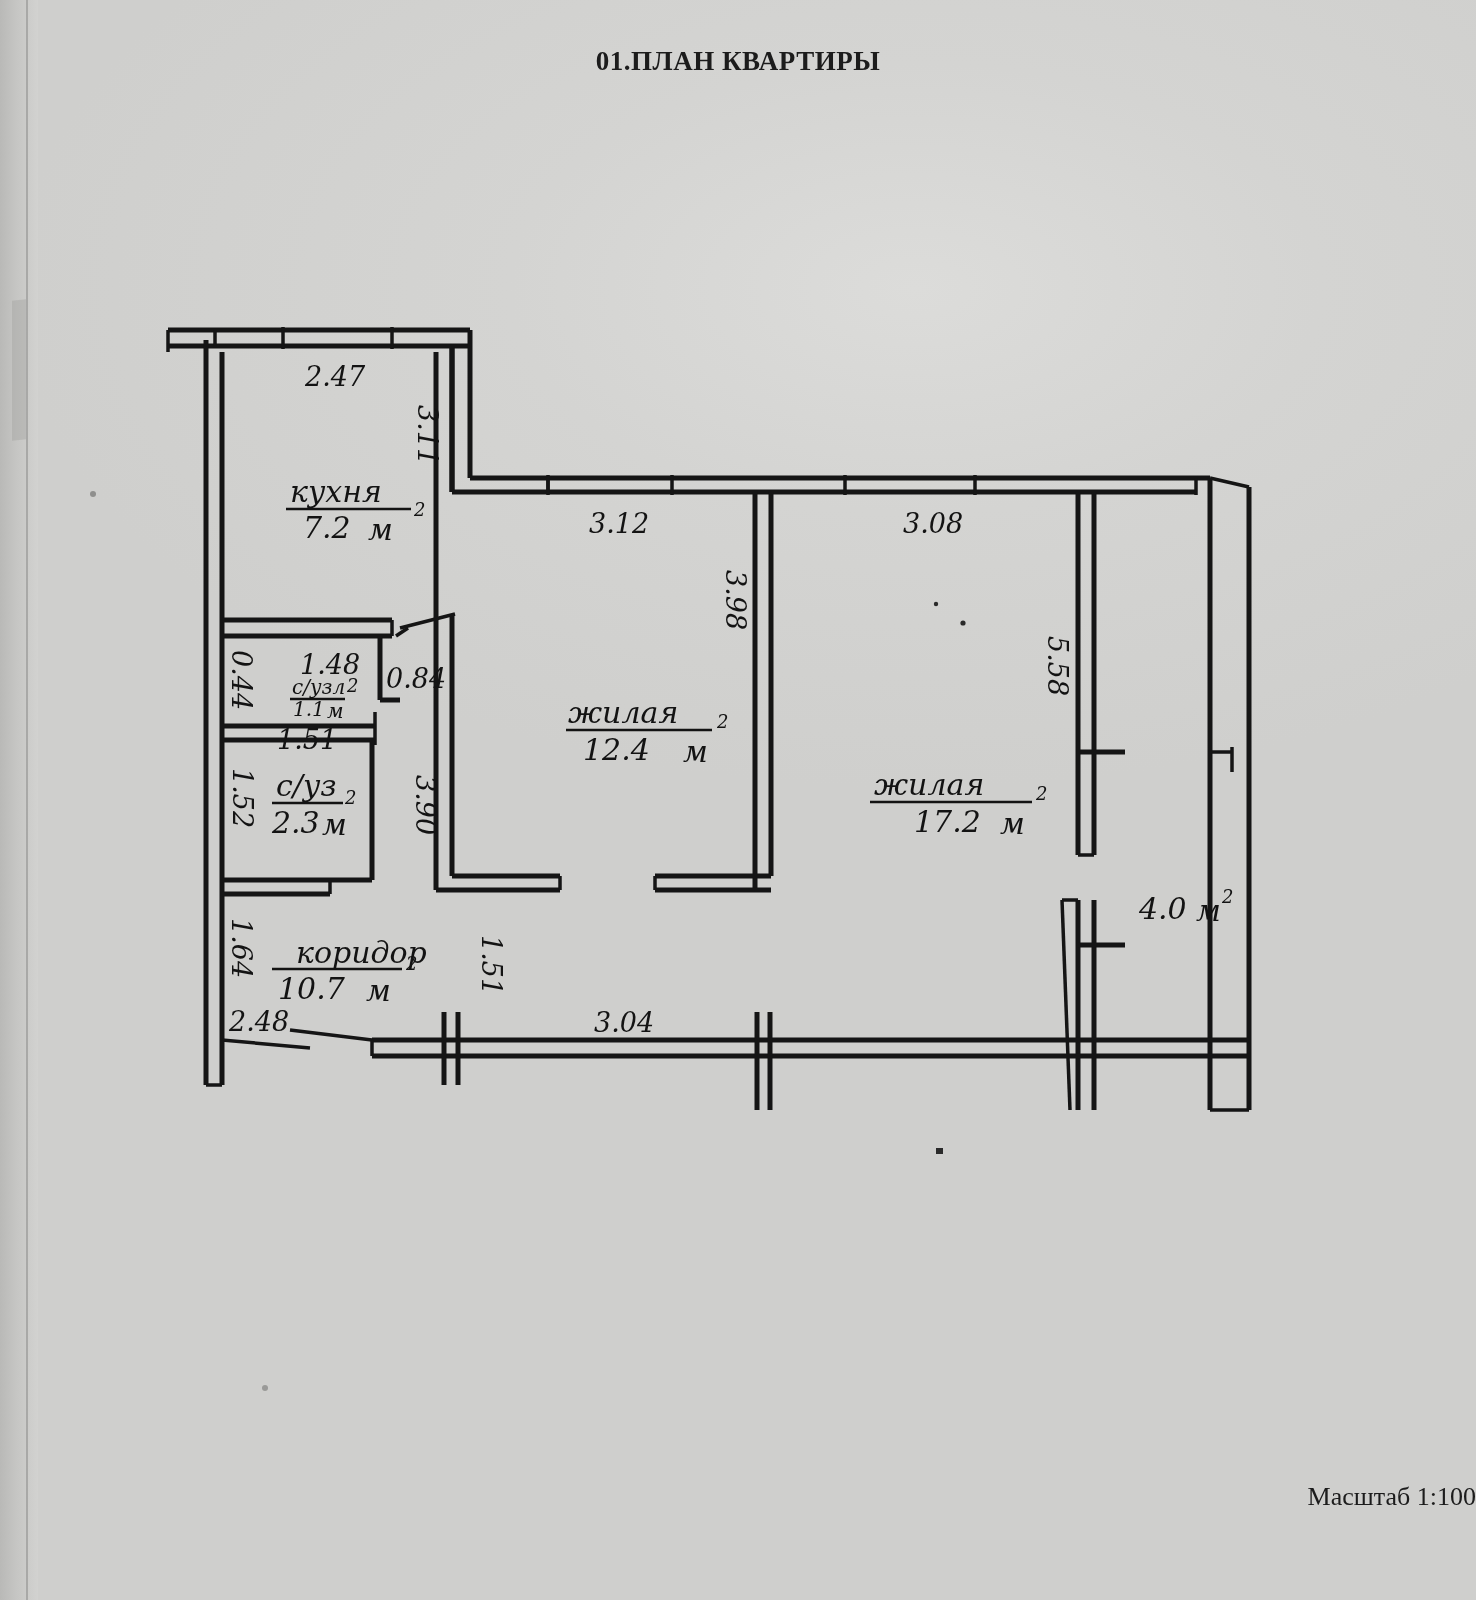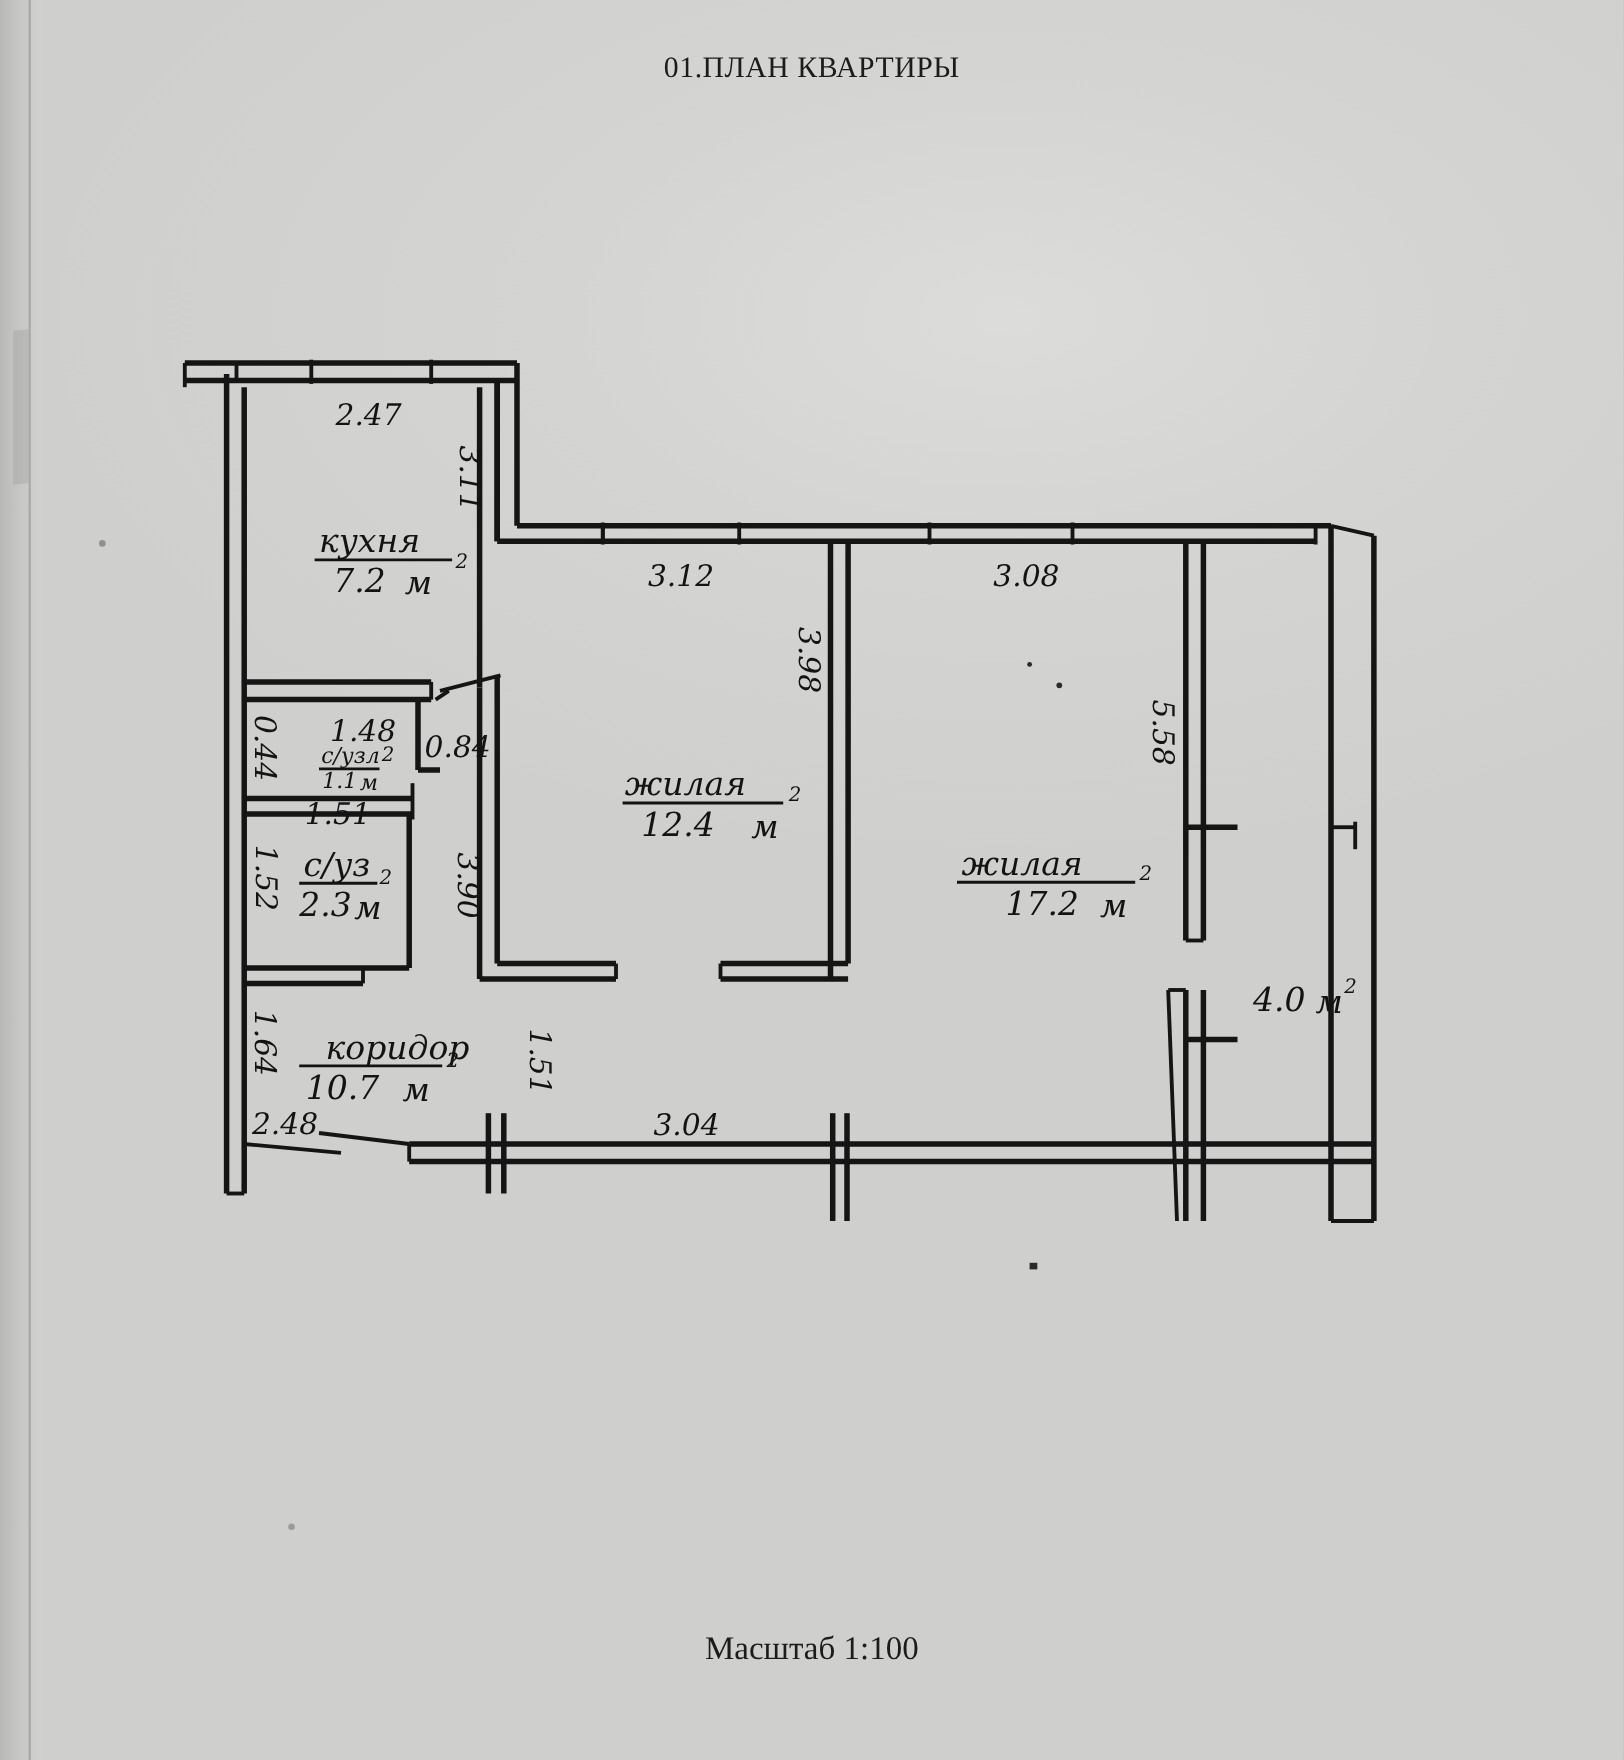--- a/index.html
+++ b/index.html
@@ -27,27 +27,27 @@
     position:absolute;left:26px;top:0;width:2px;height:1600px;
     background:#8d8d8b;opacity:.55;
   }
   #edge-line2{
     position:absolute;left:12px;top:300px;width:14px;height:140px;
     background:#9a9a98;opacity:.35;transform:skewY(-6deg);
   }
   #title{
     position:absolute;left:0;right:0;top:46px;
     text-align:center;
-    font-size:27px;font-weight:400;color:#1c1c1c;
+    font-size:27px;font-weight:700;color:#1c1c1c;
     letter-spacing:.5px;
   }
   #scale{
     position:absolute;left:0;right:0;top:1482px;
-    text-align:center;
-    font-size:30px;color:#1c1c1c;
+    text-align:right;
+    font-size:26px;color:#1c1c1c;
   }
   #plan{position:absolute;left:0;top:0;width:1476px;height:1600px;}
 </style>
 </head>
 <body>
 
 <div id="sheet"></div>
 <div id="edge-left"></div>
 <div id="edge-line"></div>
 <div id="edge-line2"></div>

